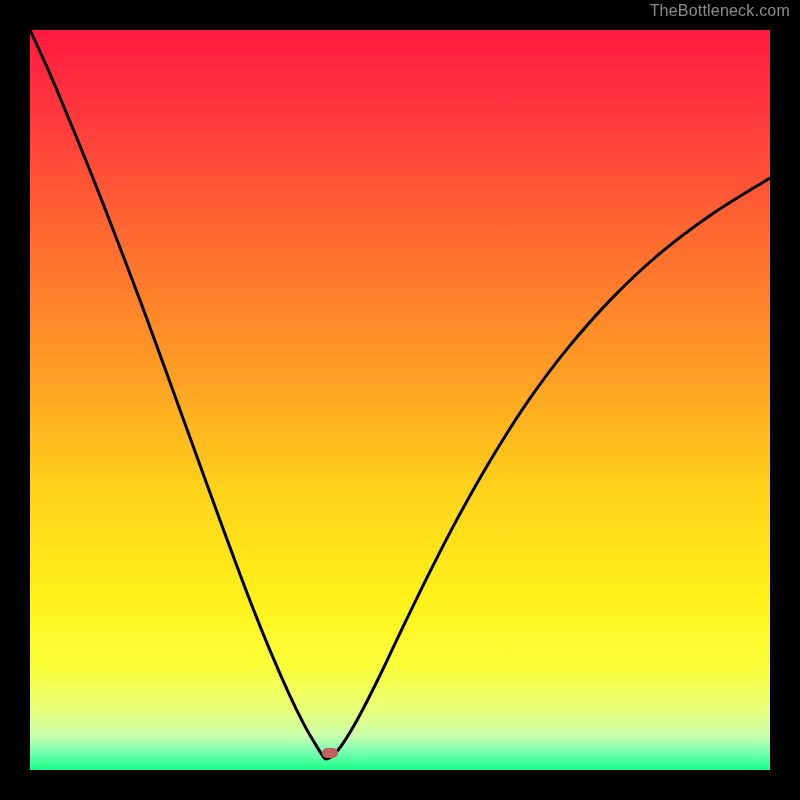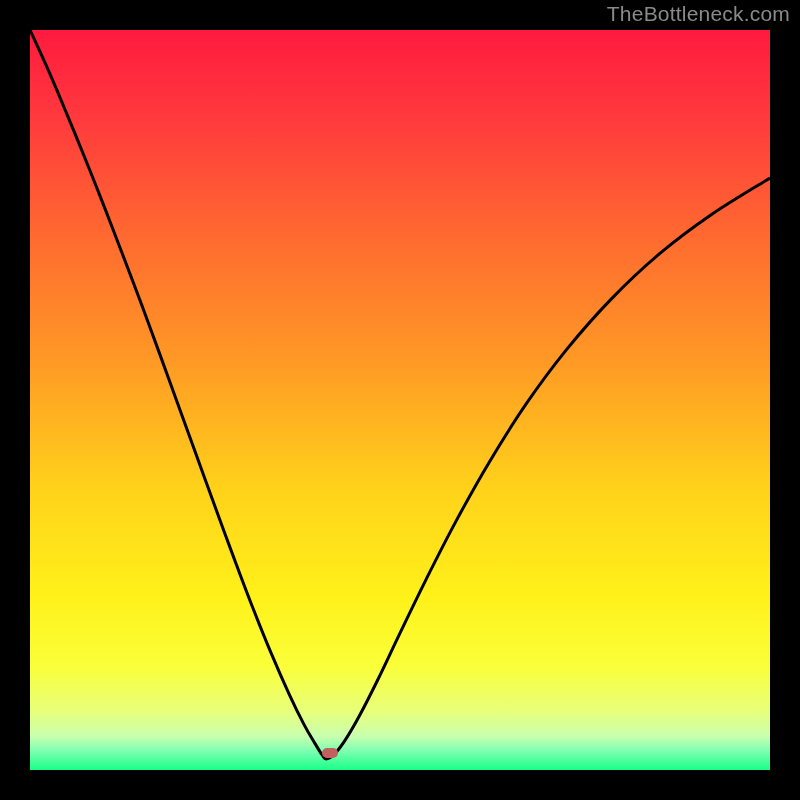--- a/index.html
+++ b/index.html
@@ -15,21 +15,21 @@
     position: relative;
     width: 800px;
     height: 800px;
     background: #000;
   }
   .watermark {
     position: absolute;
     top: 2px;
     right: 10px;
     color: #8a8a8a;
-    font-size: 21px;
+    font-size: 16px;
     font-weight: 500;
     letter-spacing: 0.2px;
     z-index: 5;
   }
   .plot {
     position: absolute;
     left: 30px;
     top: 30px;
     width: 740px;
     height: 740px;

